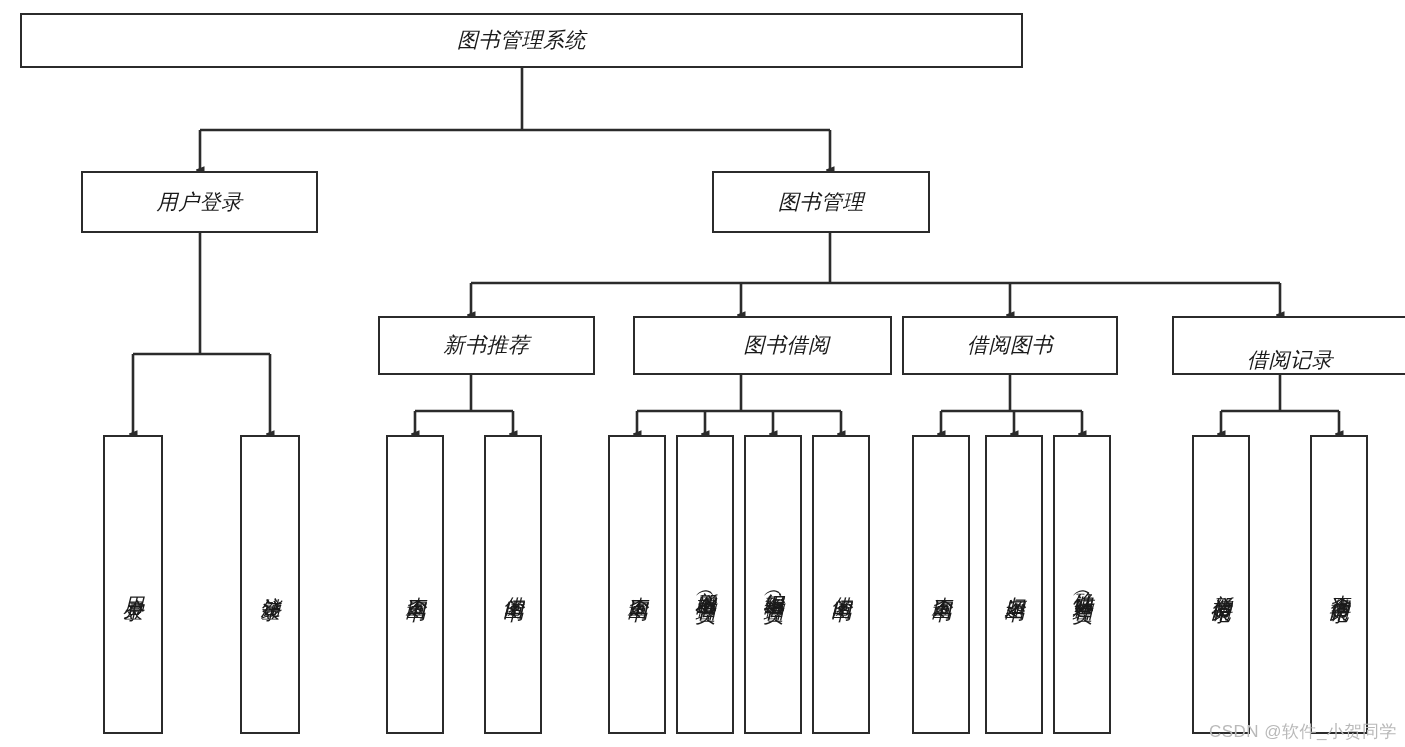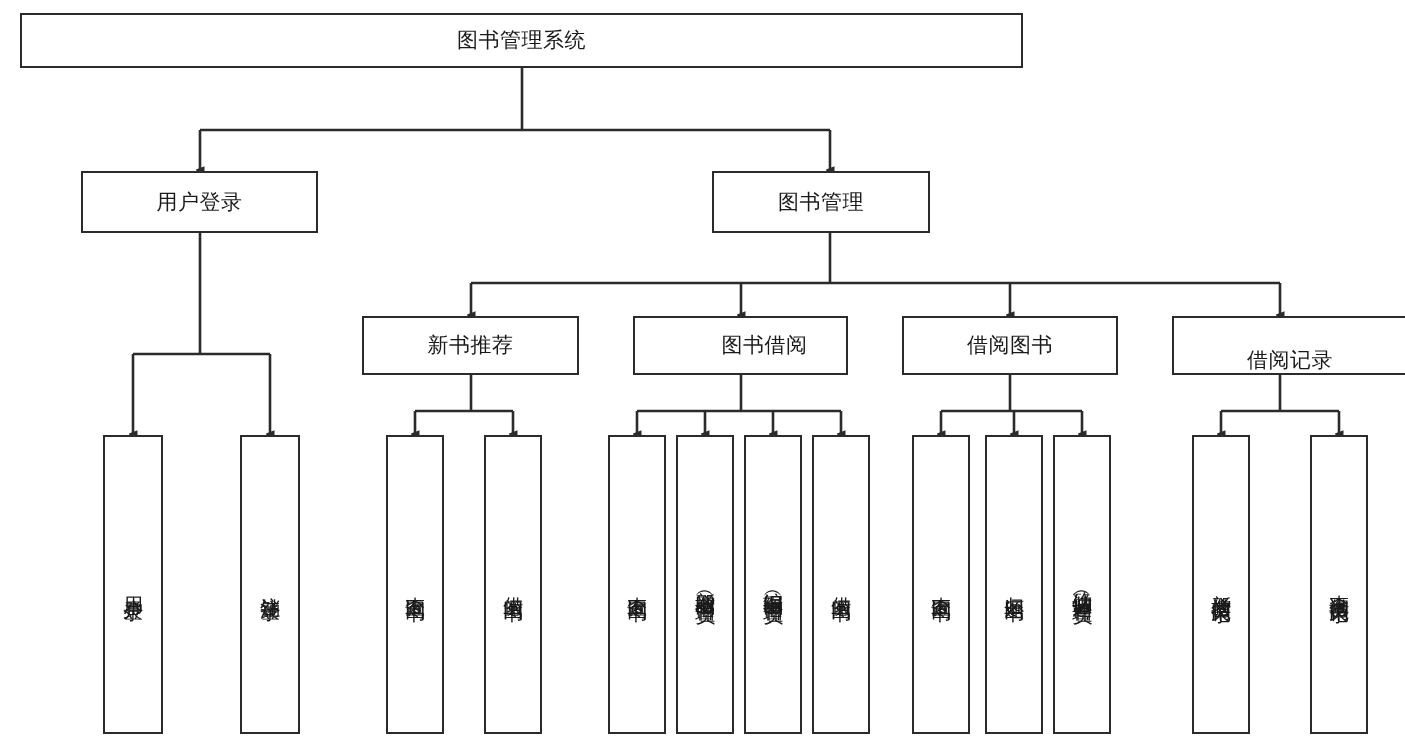--- a/index.html
+++ b/index.html
@@ -30,20 +30,21 @@
   
   .node {
     position: absolute;
     box-sizing: border-box;
     background: #ffffff;
     border: 2px solid #2b2b2b;
     display: flex;
     align-items: center;
     justify-content: center;
     color: #1a1a1a;
+    font-style: italic;
   }
   .node.level-0 {
     border-width: 2px;
   }
   .node-label {
     display: block;
     text-align: center;
     letter-spacing: 0.5px;
     color: #1a1a1a;
   }
@@ -130,24 +131,24 @@
   <div id="nodes-layer">
       <div class="node level-0 horizontal" style="left: 20px; top: 13px; width: 1003px; height: 55px;">
         <span class="node-label">图书管理系统</span>
       </div>
       <div class="node level-1 horizontal" style="left: 81px; top: 171px; width: 237px; height: 62px;">
         <span class="node-label">用户登录</span>
       </div>
       <div class="node level-1 horizontal" style="left: 712px; top: 171px; width: 218px; height: 62px;">
         <span class="node-label">图书管理</span>
       </div>
-      <div class="node level-2 horizontal" style="left: 362px; top: 316px; width: 217px; height: 59px;">
+      <div class="node level-2 horizontal" style="left: 378px; top: 316px; width: 217px; height: 59px;">
         <span class="node-label">新书推荐</span>
       </div>
-      <div class="node level-2 horizontal" style="left: 633px; top: 316px; width: 215px; height: 59px; padding-left: 48px;">
+      <div class="node level-2 horizontal" style="left: 633px; top: 316px; width: 259px; height: 59px; padding-left: 48px;">
         <span class="node-label">图书借阅</span>
       </div>
       <div class="node level-2 horizontal" style="left: 902px; top: 316px; width: 216px; height: 59px;">
         <span class="node-label">借阅图书</span>
       </div>
       <div class="node level-2 horizontal" style="left: 1172px; top: 316px; width: 236px; height: 59px; align-items: flex-end;">
         <span class="node-label">借阅记录</span>
       </div>
       <div class="node level-2 leaf" style="left: 103px; top: 435px; width: 60px; height: 299px;">
         <span class="node-label">用户登录</span>
@@ -183,14 +184,15 @@
         <span class="node-label">确认归还（管理员）</span>
       </div>
       <div class="node level-3 leaf" style="left: 1192px; top: 435px; width: 58px; height: 299px;">
         <span class="node-label">新增借阅记录</span>
       </div>
       <div class="node level-3 leaf" style="left: 1310px; top: 435px; width: 58px; height: 299px;">
         <span class="node-label">查询借阅记录</span>
       </div>
     </div>
 
+  <div id="watermark">CSDN @软件_小贺同学</div>
 
 </div>
 
 </body></html>

